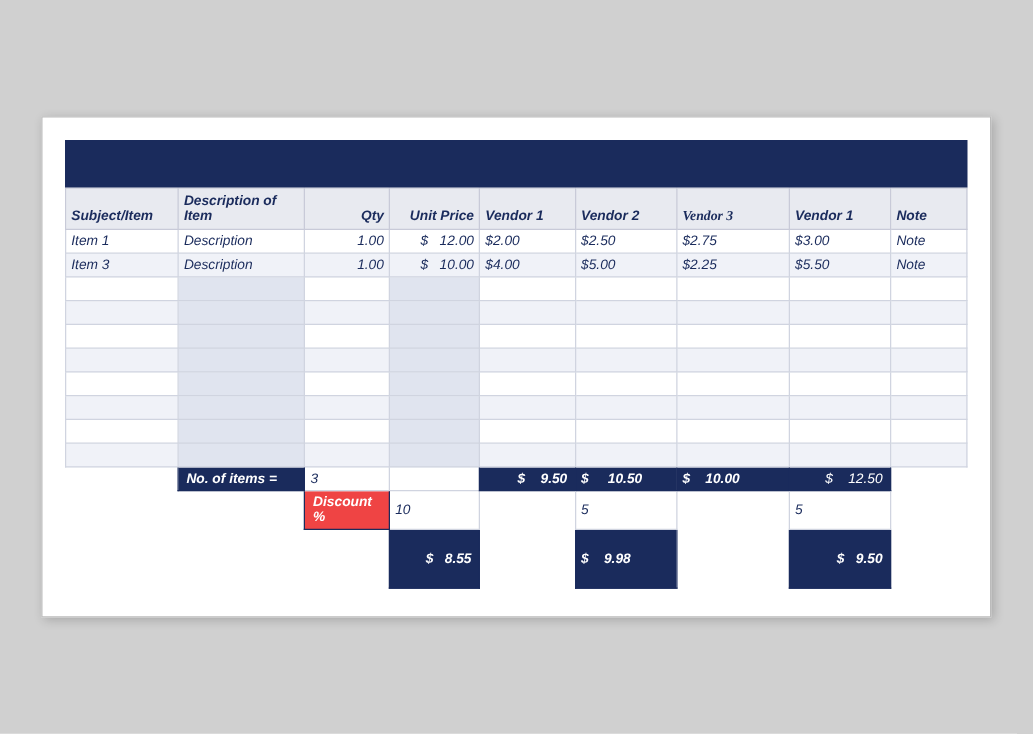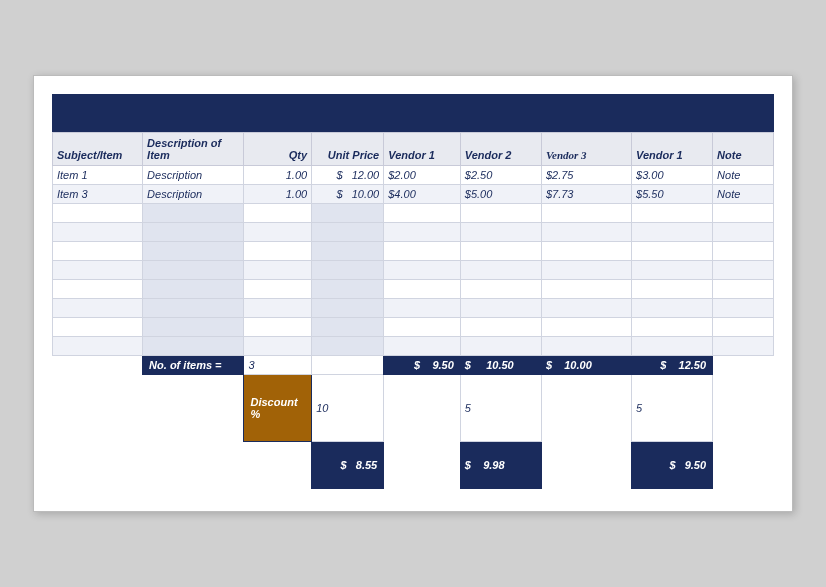--- a/index.html
+++ b/index.html
@@ -118,21 +118,21 @@
     <td>$3.00</td>
     <td>Note</td>
   </tr>
         <tr class="data-row">
     <td>Item 3</td>
     <td>Description</td>
     <td class="col-qty">1.00</td>
     <td class="col-unit" style="text-align:right">$&nbsp;&nbsp;&nbsp;10.00</td>
     <td>$4.00</td>
     <td>$5.00</td>
-    <td>$7.73</td>
+    <td>$2.25</td>
     <td>$5.50</td>
     <td>Note</td>
   </tr>
         <tr class="data-row-alt">
     <td>&nbsp;</td>
     <td style="background:#e0e4ef;">&nbsp;</td>
     <td>&nbsp;</td>
     <td style="background:#e0e4ef;">&nbsp;</td>
     <td>&nbsp;</td>
     <td>&nbsp;</td>
@@ -218,27 +218,27 @@
     <td>&nbsp;</td>
   </tr>
         <tr>
   <td style="border:none;background:#fff;">&nbsp;</td>
   <td style="background:#1a2b5c;color:#fff;font-weight:bold;font-style:italic;padding:3px 6px;border:1px solid #1a2b5c;">No. of items =</td>
   <td style="background:#fff;color:#1a2b5c;font-style:italic;padding:3px 4px;border:1px solid #d0d4e0;">3</td>
   <td style="border:none;background:#fff;">&nbsp;</td>
   <td style="background:#1a2b5c;color:#fff;font-weight:bold;text-align:right;padding:3px 6px;border:1px solid #1a2b5c;">$&nbsp;&nbsp;&nbsp;&nbsp;9.50</td>
   <td style="background:#1a2b5c;color:#fff;font-weight:bold;padding:3px 4px;border:1px solid #1a2b5c;white-space:nowrap;">$&nbsp;&nbsp;&nbsp;&nbsp;&nbsp;10.50</td>
   <td style="background:#1a2b5c;color:#fff;font-weight:bold;padding:3px 4px;border:1px solid #1a2b5c;white-space:nowrap;">$&nbsp;&nbsp;&nbsp;&nbsp;10.00</td>
-  <td style="background:#1a2b5c;color:#fff;font-weight:bold;text-align:right;padding:3px 6px;border:1px solid #1a2b5c;">$&nbsp;&nbsp;&nbsp;&nbsp;12.50</td>
+  <td style="background:#1a2b5c;color:#fff;font-weight:normal;text-align:right;padding:3px 6px;border:1px solid #1a2b5c;">$&nbsp;&nbsp;&nbsp;&nbsp;12.50</td>
   <td style="border:none;background:#fff;">&nbsp;</td>
 </tr>
         <tr>
   <td style="border:none;background:#fff;">&nbsp;</td>
   <td style="border:none;background:#fff;">&nbsp;</td>
-  <td style="background:#a16207;color:#fff;font-weight:bold;font-style:italic;padding:21px 6px;border:1px solid #1a2b5c;">Discount %</td>
+  <td style="background:#ef4444;color:#fff;font-weight:bold;font-style:italic;padding:3px 6px;border:1px solid #1a2b5c;">Discount %</td>
   <td style="background:#fff;color:#1a2b5c;font-style:italic;padding:3px 4px;border:1px solid #d0d4e0;">10</td>
   <td style="border:none;background:#fff;">&nbsp;</td>
   <td style="background:#fff;color:#1a2b5c;font-style:italic;padding:3px 4px;border:1px solid #d0d4e0;">5</td>
   <td style="border:none;background:#fff;">&nbsp;</td>
   <td style="background:#fff;color:#1a2b5c;font-style:italic;padding:3px 4px;border:1px solid #d0d4e0;">5</td>
   <td style="border:none;background:#fff;">&nbsp;</td>
 </tr>
         <tr>
   <td style="border:none;background:#fff;">&nbsp;</td>
   <td style="border:none;background:#fff;">&nbsp;</td>

